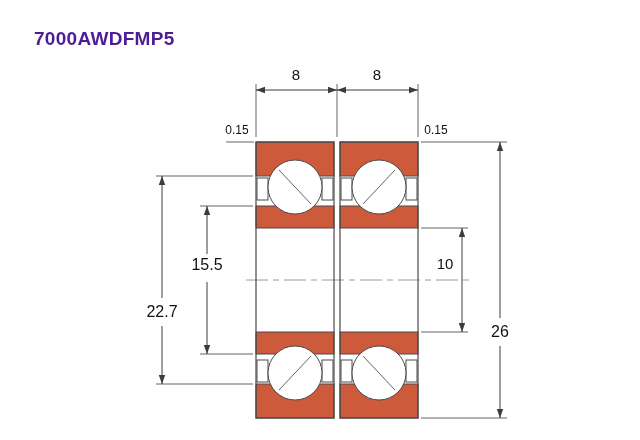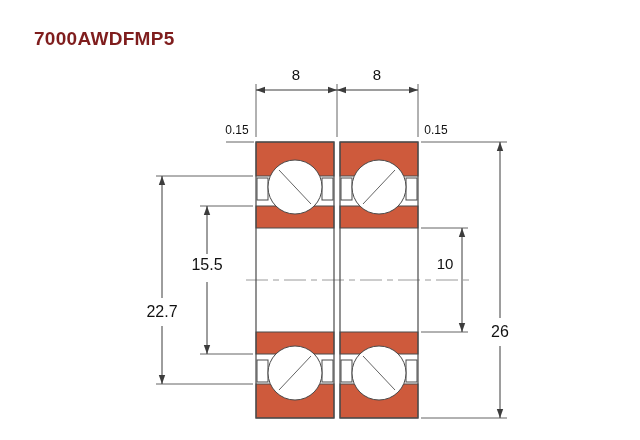--- a/index.html
+++ b/index.html
@@ -1,20 +1,20 @@
 <!DOCTYPE html>
 <html><head>
 <meta charset="utf-8">
 <style>
   :root{ --accent:#ce5a3c; --line:#3c3c3c; }
   html,body{margin:0;padding:0;background:#fff;}
   .stage{position:relative;width:640px;height:440px;background:#fff;overflow:hidden;
          font-family:"Liberation Sans",sans-serif;}
   .title{position:absolute;left:34px;top:28px;font-size:19px;font-weight:600;
-         color:#7f1d1d;letter-spacing:.3px;}
+         color:#4c1d95;letter-spacing:.3px;}
   svg{position:absolute;left:0;top:0;}
   .o{fill:var(--accent);stroke:#4a4a4a;stroke-width:1;}
   .w{fill:#ffffff;stroke:#4a4a4a;stroke-width:1;}
   .ln{fill:none;stroke:#4a4a4a;stroke-width:1.2;}
   .dim{stroke:var(--line);stroke-width:1;fill:none;}
   .ext{stroke:var(--line);stroke-width:0.8;fill:none;}
   .arr{fill:var(--line);stroke:none;}
   text{font-family:"Liberation Sans",sans-serif;fill:#111;}
   .t15{font-size:15px;}
   .t16{font-size:16px;}

